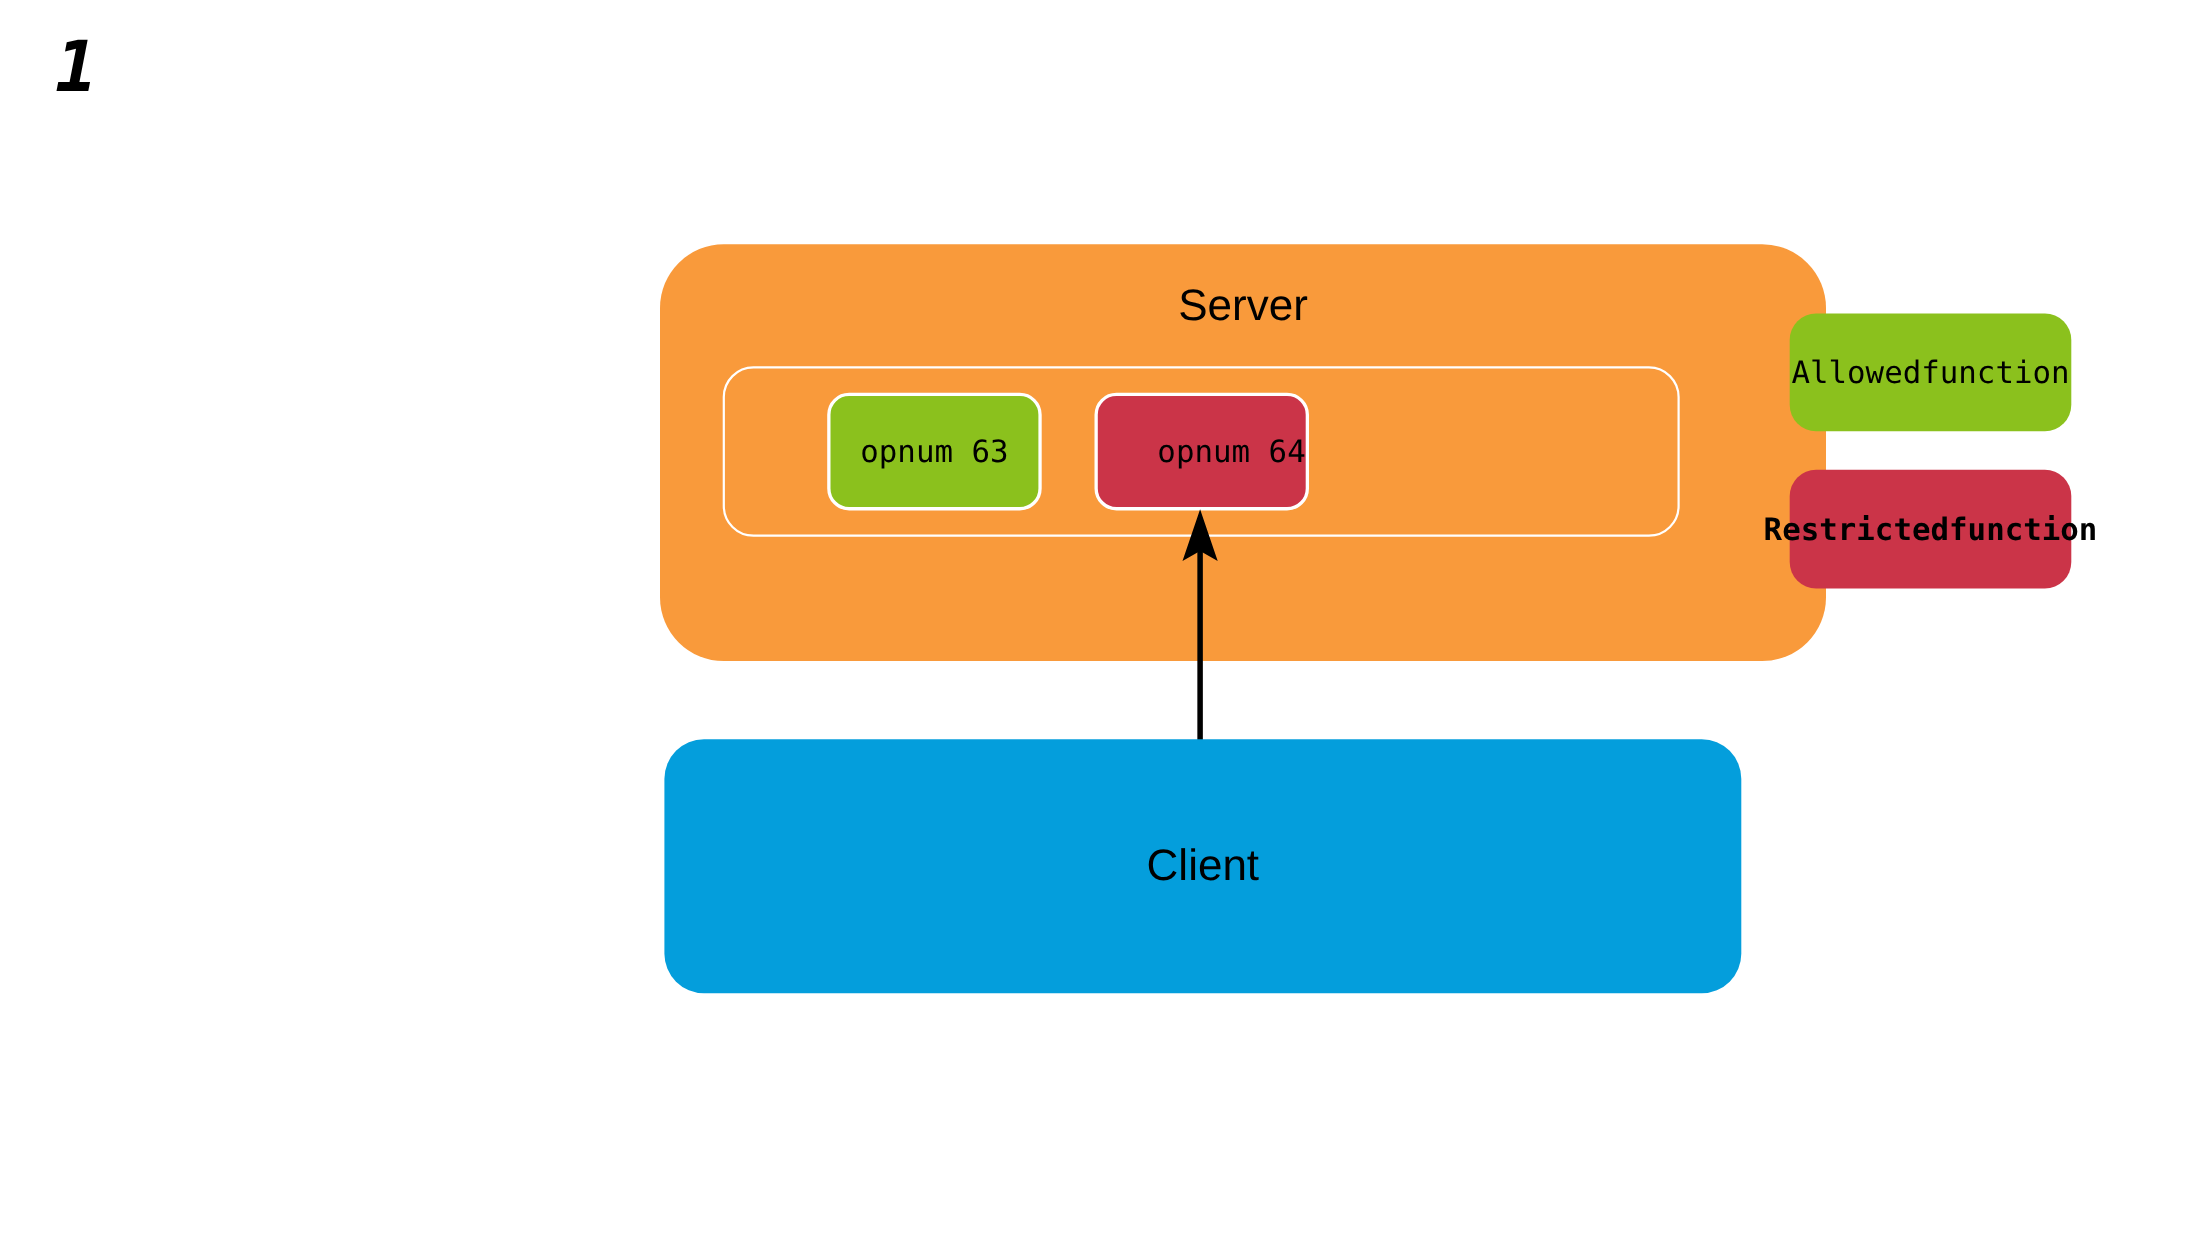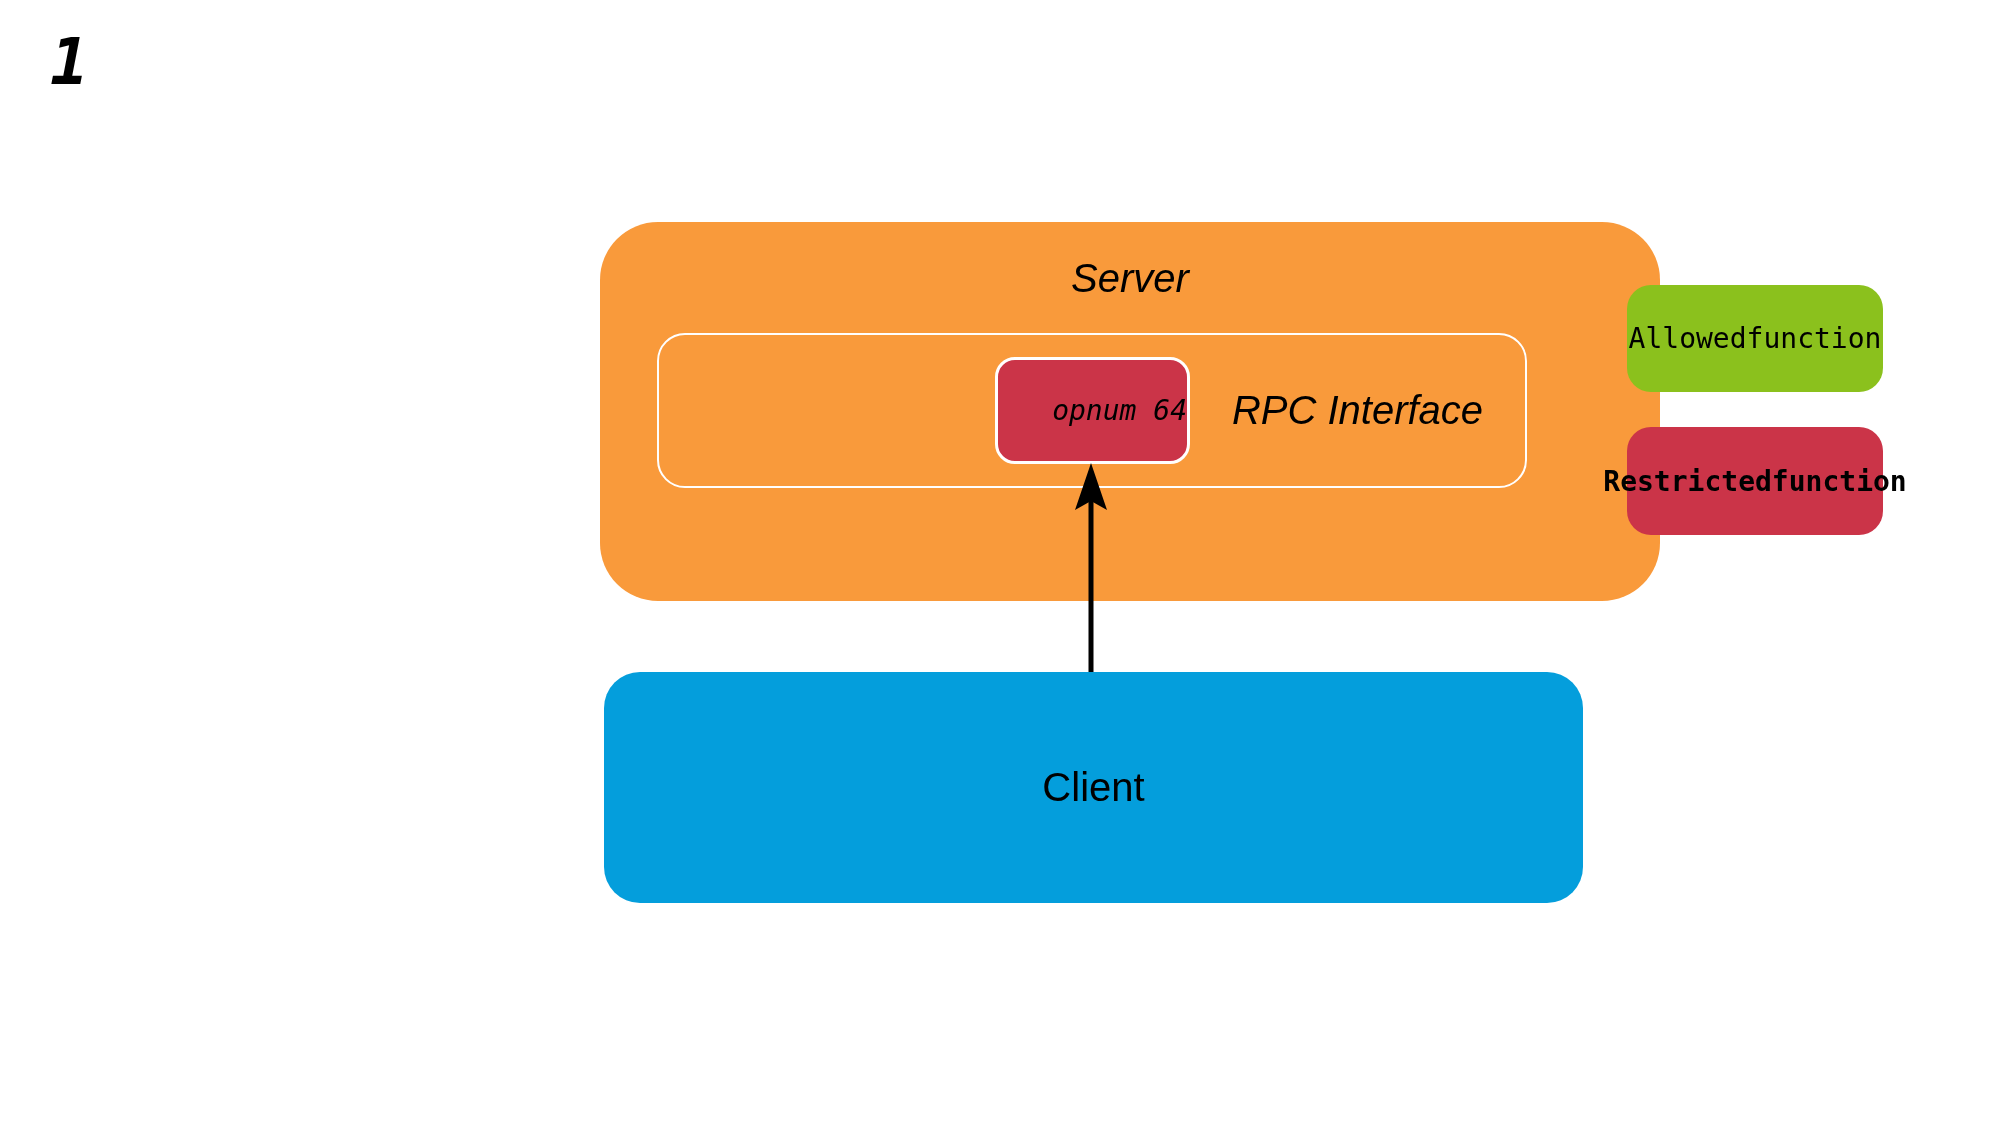--- a/index.html
+++ b/index.html
@@ -29,21 +29,20 @@
 
   
   .server-box {
     position: absolute;
     left: 600px;
     top: 222px;
     width: 1060px;
     height: 379px;
     background: var(--server, #F99A3B);
     border-radius: 58px;
-    font-style: italic;
   }
   .server-label {
     position: absolute;
     left: 0; right: 0;
     top: 32px;
     text-align: center;
     font-size: 40px;
     line-height: 1.2;
   }
 
@@ -135,24 +134,26 @@
 <body>
 
 <div class="canvas">
 
   <div class="step-number">1</div>
 
   <div class="server-box">
     <div class="server-label">Server</div>
 
     <div class="rpc-box">
+      <div class="opnum allowed">
+        <span>opnum 63</span>
+      </div>
       <div class="opnum restricted">
         <span>opnum 64</span>
       </div>
-      <div class="rpc-label">RPC Interface</div>
     </div>
   </div>
 
   <svg class="arrow-svg" viewBox="0 0 34 211" xmlns="http://www.w3.org/2000/svg">
     <rect x="14.5" y="37" width="5" height="174" fill="#000000"></rect>
     <polygon points="17,1 33,48 17,39 1,48" fill="#000000"></polygon>
   </svg>
 
   <div class="client-box">
     <div>Client</div>

